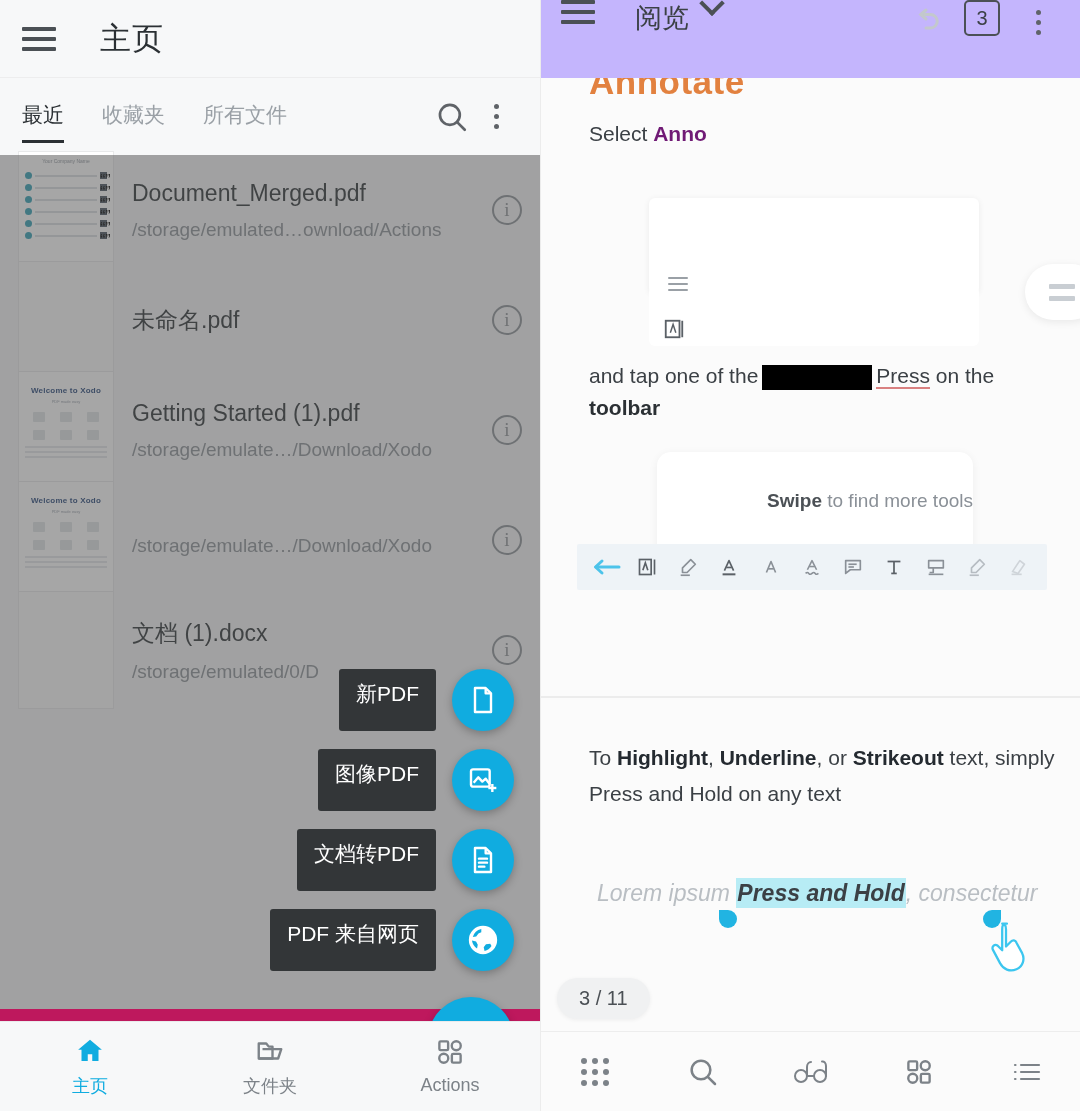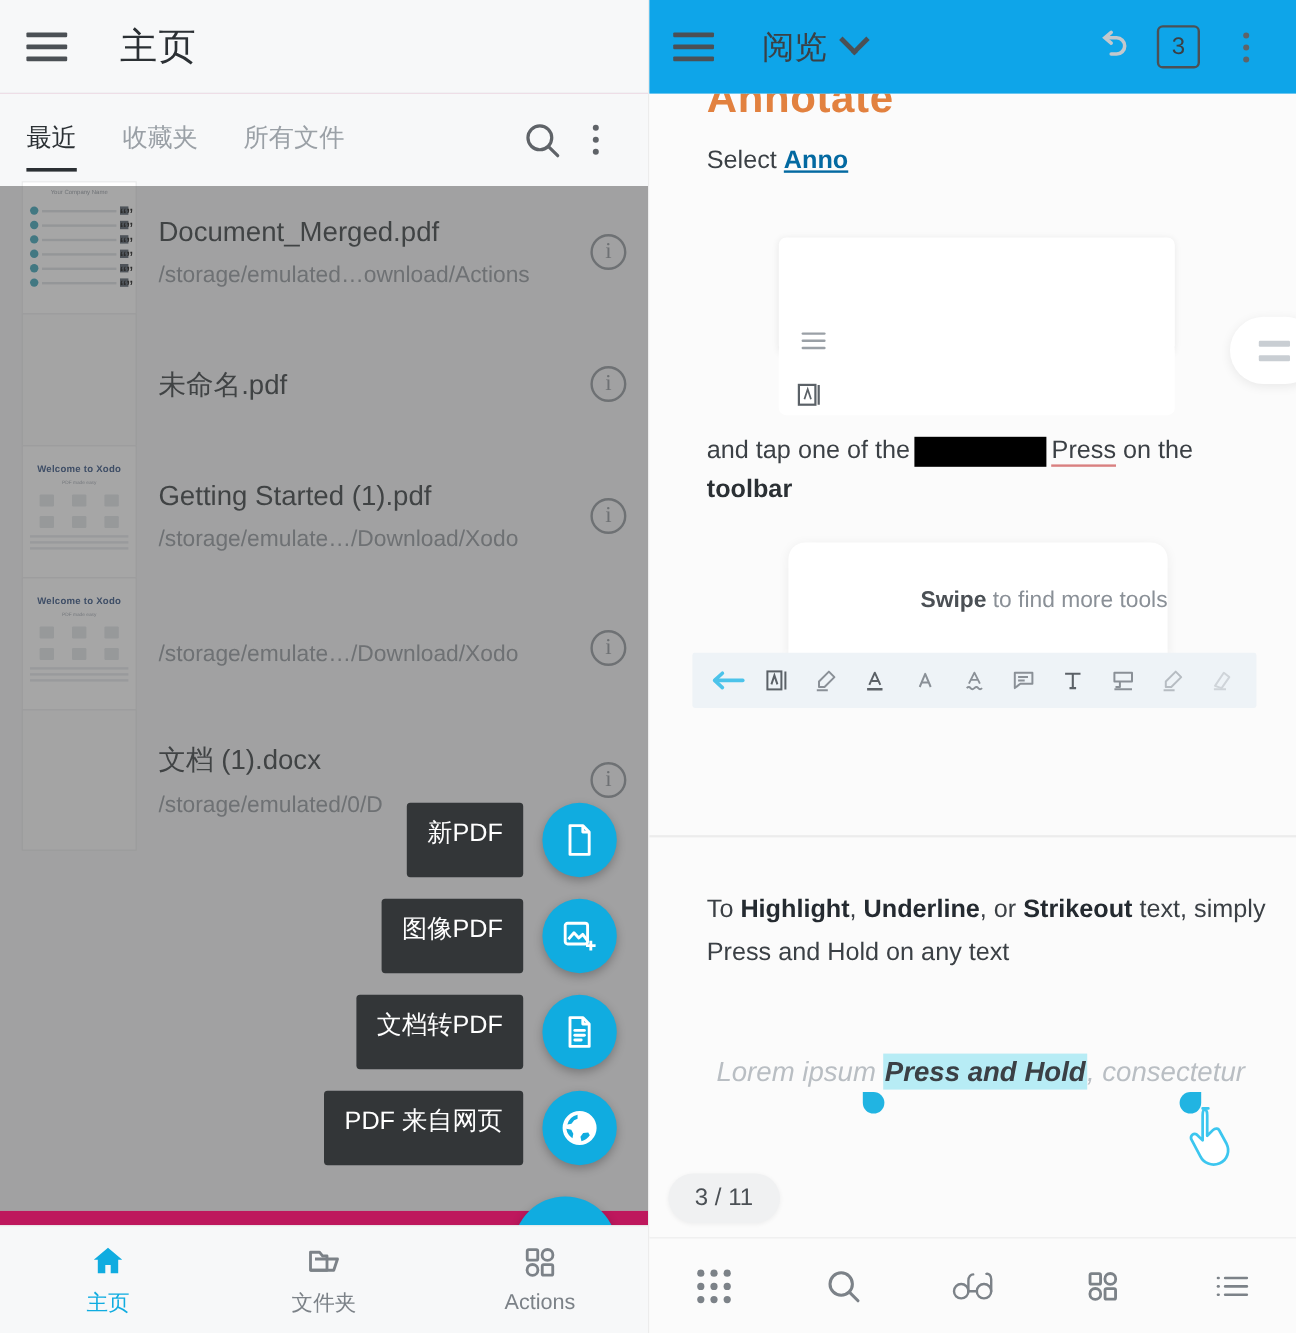--- a/index.html
+++ b/index.html
@@ -84,36 +84,36 @@
   .l-bottomnav { position: absolute; left: 0; bottom: 0; width: 540px; height: 90px;
     background: #f7f8f9; border-top: 1px solid #eaebec; display: flex; z-index: 30; }
   .bn-item { flex: 1; display: flex; flex-direction: column; align-items: center;
     justify-content: center; gap: 8px; cursor: pointer; }
   .bn-label { font-size: 18px; color: #7c8288; }
   .bn-item.active .bn-label { color: #10ace0; }
 
   
   .right-panel { position: relative; width: 540px; height: 1111px; background: #fbfbfb;
     overflow: hidden; border-left: 1px solid #ececec; }
-  .r-appbar { height: 78px; background: #0ea5e9; display: flex; align-items: center;
-    padding: 15px 20px; position: relative; z-index: 10; }
+  .r-appbar { height: 78px; background: #c4b5fd; display: flex; 
+    padding: 0 20px; position: relative; z-index: 10; }
   .r-title { font-size: 27px; color: #3b4045; margin-left: 40px; }
   .chev { margin-left: 14px; width: 18px; height: 18px; border-right: 4px solid #4b5055;
     border-bottom: 4px solid #4b5055; transform: rotate(45deg) translate(-4px,-4px); }
   .r-spacer { flex: 1; }
   .pg-badge { border: 2px solid #4b5055; border-radius: 5px; min-width: 36px; height: 36px;
     display: flex; align-items: center; justify-content: center; font-size: 20px;
     color: #3b4045; padding: 0 7px; margin: 0 16px; }
 
   .r-page { position: absolute; left: 0; top: 78px; width: 540px; height: 618px;
     background: #fbfbfb; overflow: hidden; }
   .ann-head { position: absolute; left: 48px; top: -16px; font-size: 35px; font-weight: bold;
     color: #e2813f; letter-spacing: .5px; }
   .ann-line1 { position: absolute; left: 48px; top: 44px; font-size: 21px; color: #3b4045; }
-  .ann-line1 b { color: #0369a1; text-decoration: underline; }
+  .ann-line1 b { color: #701a75; }
   .inline-tb { position: absolute; left: 108px; top: 120px; width: 330px; height: 96px;
     background: #fff; border-radius: 6px; box-shadow: 0 1px 6px rgba(0,0,0,.07); }
   .inline-tb2 { position: absolute; left: 108px; top: 208px; width: 330px; height: 60px;
     background: #fff; border-radius: 6px; }
   .redact { display: inline-block; width: 110px; height: 25px; background: #000;
     vertical-align: middle; margin: 0 4px; }
   .ann-line2 { position: absolute; left: 48px; top: 282px; width: 470px; font-size: 21px;
     color: #3b4045; line-height: 32px; }
   .ann-line2 u.redlink { color: #3b4045; text-decoration: none; border-bottom: 2px solid #d98080; }
   .ann-line2 b { color: #2b3034; }

